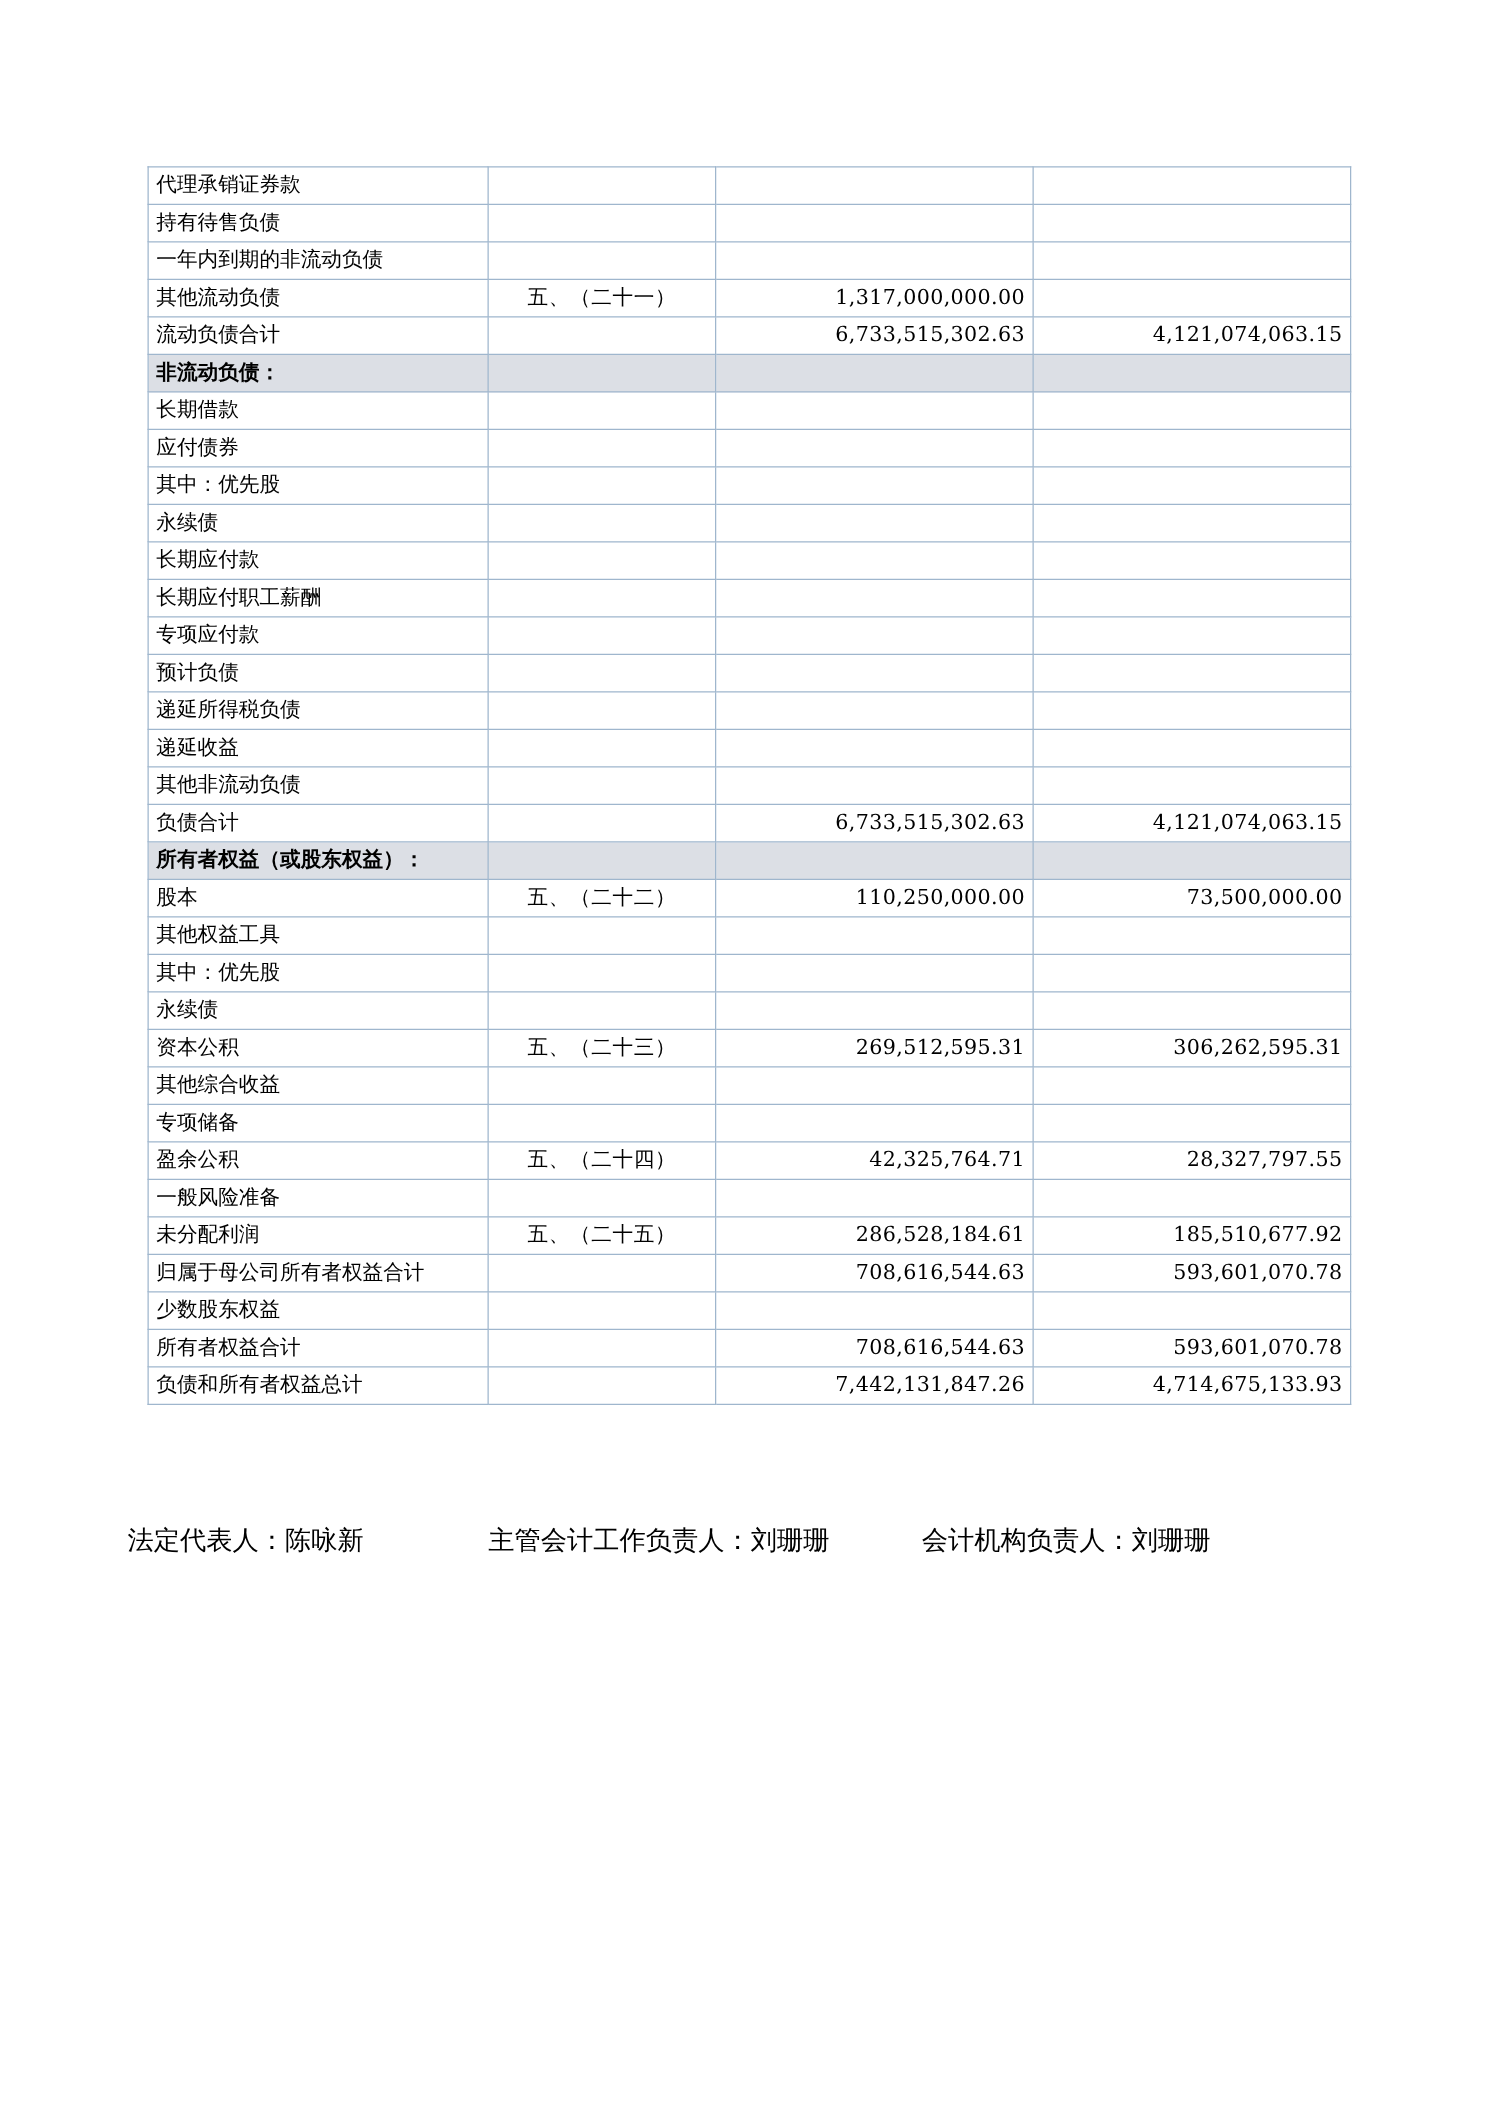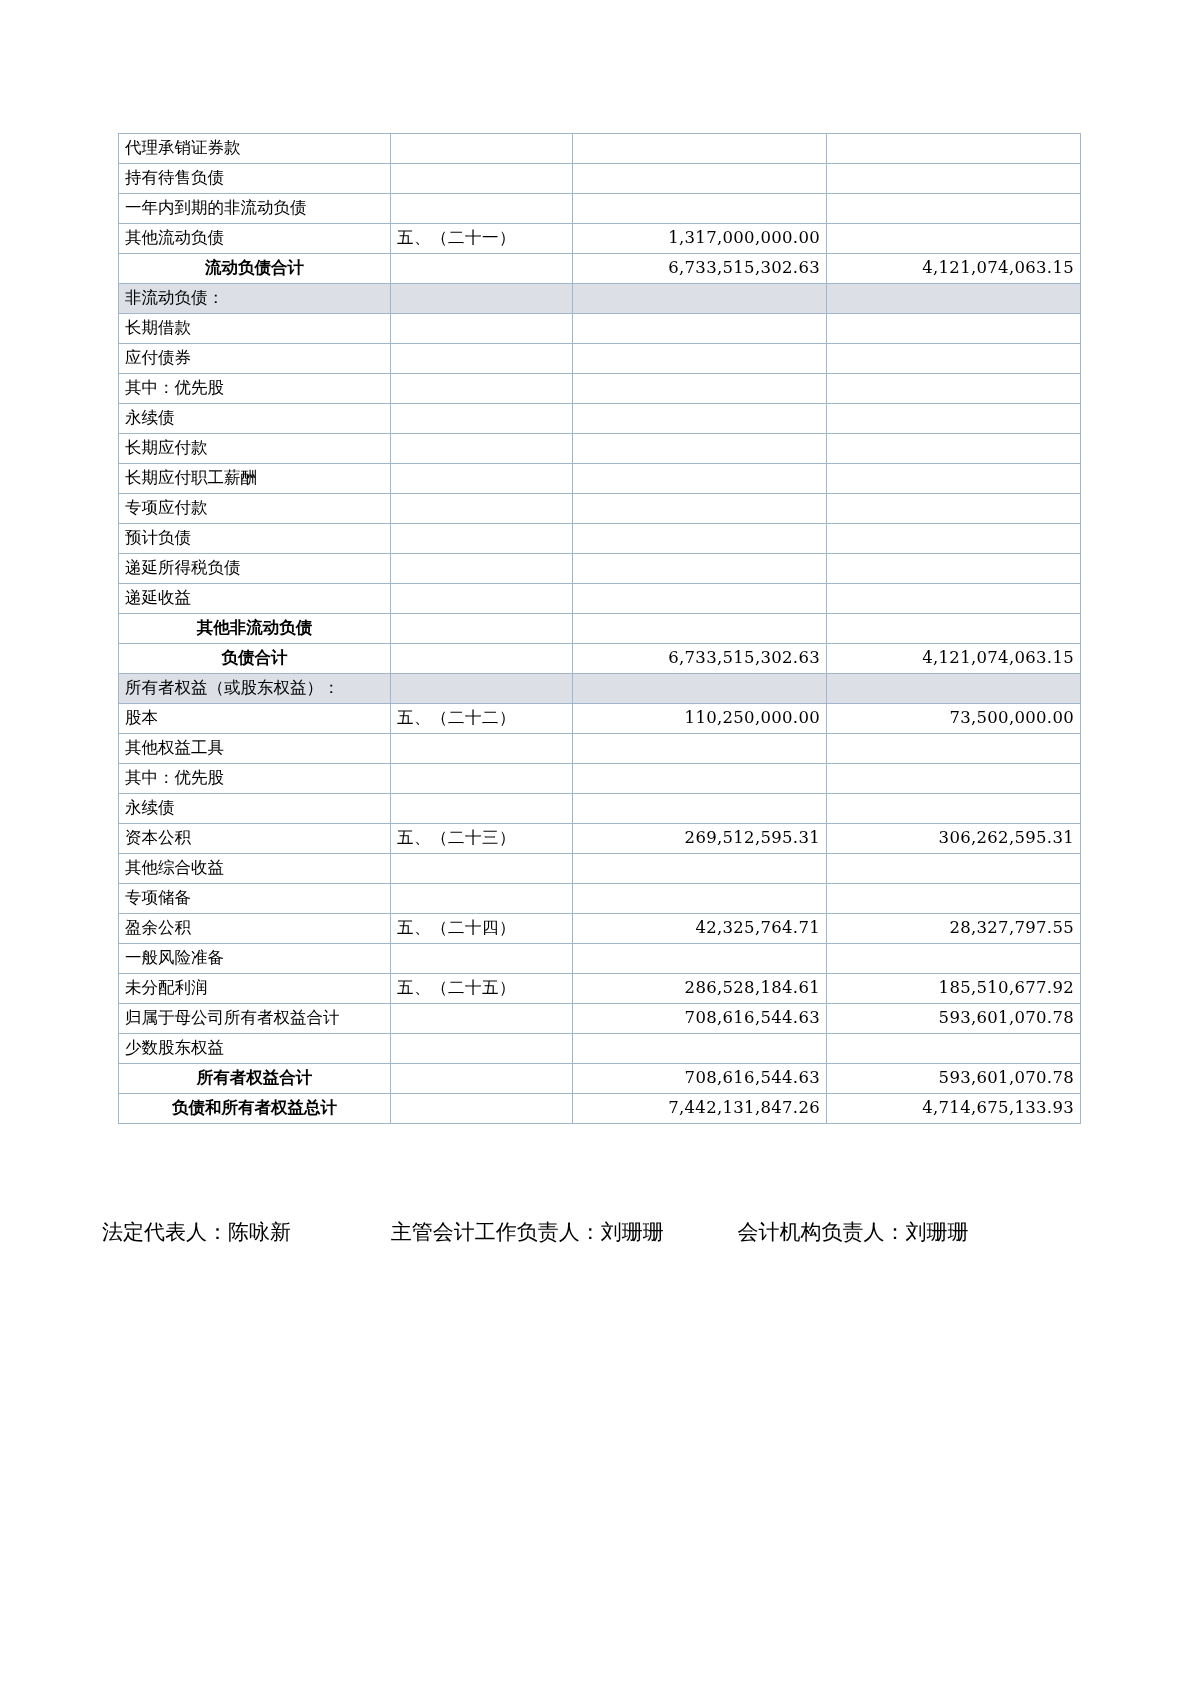--- a/index.html
+++ b/index.html
@@ -45,39 +45,39 @@
     vertical-align: middle;
     box-sizing: border-box;
     background: #ffffff;
   }
   td.item {
     background: #dcdfe5;
     white-space: nowrap;
   }
   td.item.wrap { white-space: normal; }
   td.note {
-    text-align: left;
+    text-align: center;
     letter-spacing: 0.5px;
   }
   td.num {
     text-align: right;
     font-family: "DejaVu Serif", "Liberation Serif", serif;
     font-size: 16px;
     letter-spacing: 0.3px;
     padding-right: 10px;
   }
   tr.section td.item {
-    font-weight: normal;
+    font-weight: bold;
   }
   tr.section td {
     background: #dcdfe5;
   }
   tr.total td.item {
-    font-weight: bold;
-    text-align: center;
+    font-weight: normal;
+    text-align: left;
   }
   td.indent2 { padding-left: 58px; }
   .signature-row {
     position: absolute;
     left: 102px;
     top: 1218px;
     width: 980px;
     font-size: 21px;
     white-space: nowrap;
   }

